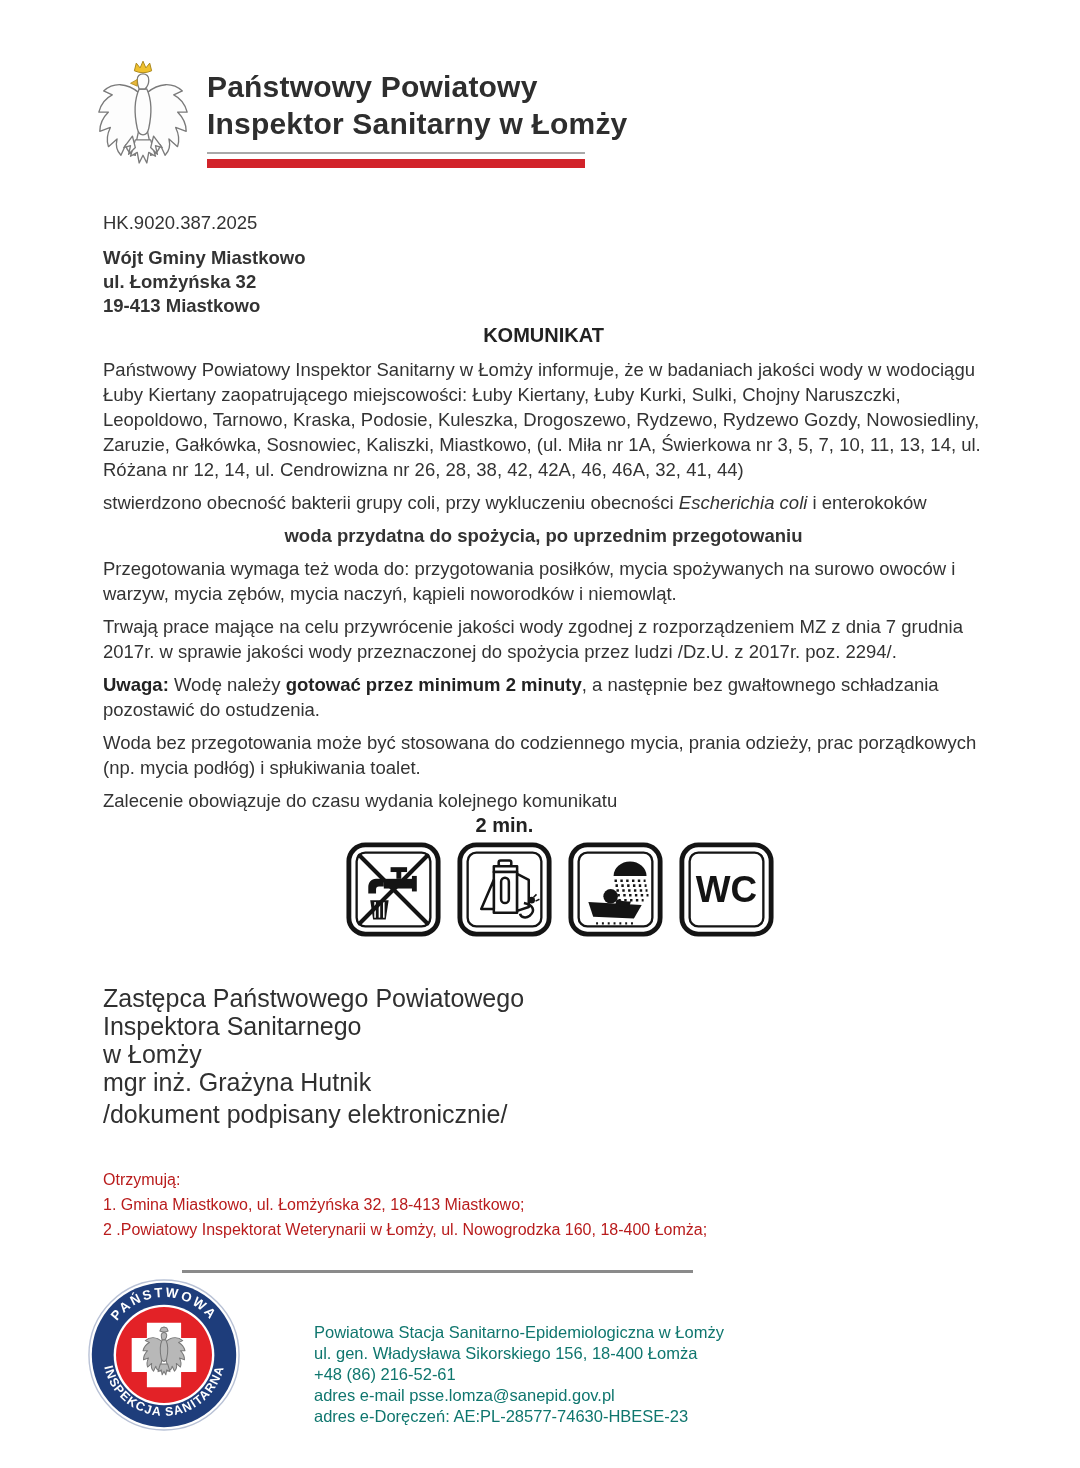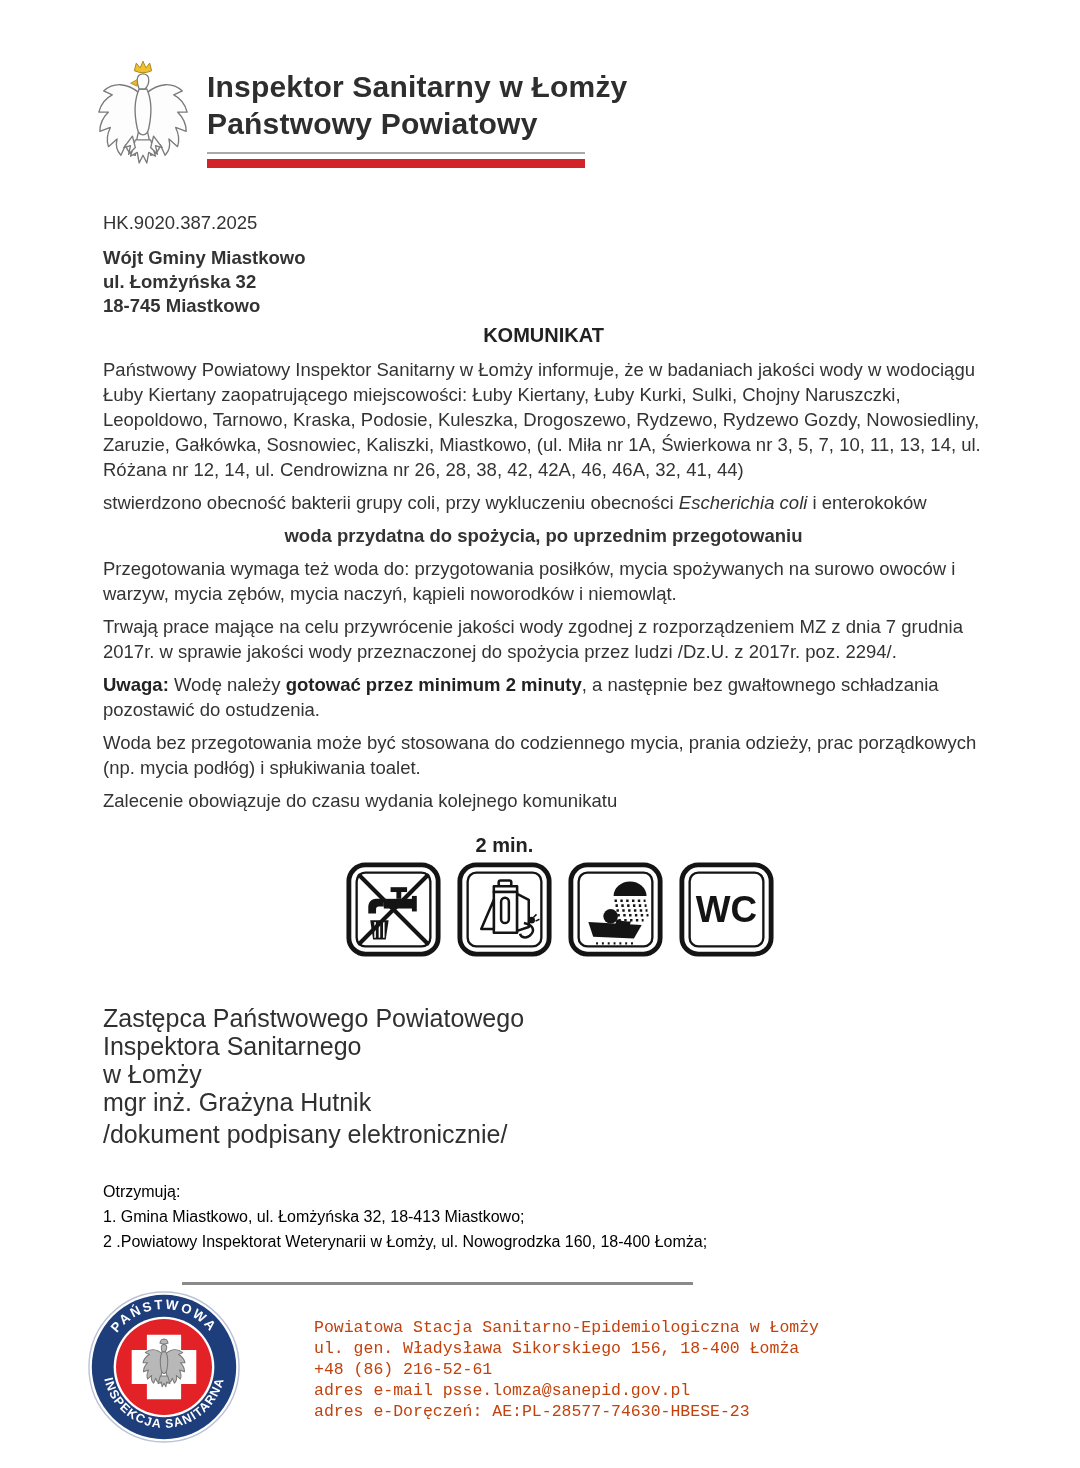--- a/index.html
+++ b/index.html
@@ -19,34 +19,34 @@
   .content{padding:0 96px 0 103px;font-size:18.5px;line-height:25px;}
   .ref{margin-top:42px;}
   .place-date{margin-top:13px;}
   .recipient{margin-top:11px;font-weight:bold;line-height:24px;}
   .doc-title{margin-top:5px;text-align:center;font-weight:bold;font-size:20px;line-height:24px;color:#222;}
   .para{margin:8px 0 0 0;}
   .para.center-bold{text-align:center;font-weight:bold;}
   .italic{font-style:italic;}
   b{color:#222;}
   
-  .picto-wrap{margin-top:20px;margin-left:242px;width:430px;}
+  .picto-wrap{margin-top:0;margin-left:242px;width:430px;}
   .picto-label{width:97px;margin-left:111px;text-align:center;font-weight:bold;font-size:20px;color:#222;margin-bottom:3px;}
   .picto-row{display:flex;gap:14px;justify-content:flex-end;}
   .picto{width:97px;height:97px;}
   
   .signature{margin-top:46px;font-size:25px;line-height:28px;color:#303030;}
   .esign{margin-top:4px;}
   
-  .distribution{margin-top:31px;font-size:16px;line-height:25px;color:#000000;}
+  .distribution{margin-top:39px;font-size:16px;line-height:25px;color:#b91c1c;}
   
   .divider{margin:28px 0 0 182px;width:511px;height:3px;background:#8a8a8a;}
   .footer{display:flex;align-items:flex-start;padding-left:88px;margin-top:6px;}
   .seal{width:152px;height:152px;flex:0 0 auto;}
-  .footer-txt{margin-left:74px;margin-top:26px;font-size:16.5px;line-height:21px;color:#c2410c;font-family:Liberation Mono, monospace;}
+  .footer-txt{margin-left:74px;margin-top:43px;font-size:16.5px;line-height:21px;color:#0f766e;}
 </style>
 </head>
 <body>
 
 <div class="page">
 
   <div class="hdr">
     <svg class="hdr-eagle" viewBox="0 0 100 110" aria-hidden="true">
       <g stroke="#7a7a7a" stroke-width="1.4" fill="#fdfdfd" stroke-linejoin="round">
         <path d="M46 33 C33 22 19 22 9 31 L18 35 C10 39 6 45 4 53 L14 53 C8 59 5 65 5 73 L16 69 C12 77 12 83 14 89 L23 81 C21 89 23 94 27 98 L32 87 C33 93 37 97 42 98 L43 84 46 70 Z"></path>
@@ -54,35 +54,35 @@
         <path d="M42 82 L37 99 44 95 46 106 50 98 54 106 56 95 63 99 58 82 Z"></path>
         <path d="M39 78 L30 90 37 88 35 97 42 90 Z"></path>
         <path d="M61 78 L70 90 63 88 65 97 58 90 Z"></path>
         <path d="M46 29 C41 40 41 56 44 70 C46 79 54 79 56 70 C59 56 59 40 54 29 Z"></path>
         <path d="M44 20 C43 11 57 11 56 20 C56 25 54 27 52 29 L46 29 C45 26 44 24 44 20 Z"></path>
       </g>
       <path d="M44 19 L37 23 44 26 Z" fill="#e8b73a" stroke="#a8861a" stroke-width="0.8"></path>
       <path d="M41 10 L43 2 47 7 50 0 53 7 57 2 59 10 Q50 14 41 10 Z" fill="#f0c12e" stroke="#a8861a" stroke-width="1"></path>
     </svg>
     <div class="hdr-txt">
+      <div class="hdr-name">Państwowy Powiatowy</div>
       <div class="hdr-name">Inspektor Sanitarny w Łomży</div>
-      <div class="hdr-name">Państwowy Powiatowy</div>
       <div class="hdr-rule-grey"></div>
       <div class="hdr-rule-red"></div>
     </div>
   </div>
 
   <div class="content">
 
     <div class="ref">HK.9020.387.2025</div>
 
     <div class="recipient">
       <div>Wójt Gminy Miastkowo</div>
       <div>ul. Łomżyńska 32</div>
-      <div>18-745 Miastkowo</div>
+      <div>19-413 Miastkowo</div>
     </div>
 
     <div class="doc-title">KOMUNIKAT</div>
 
     <p class="para" style="margin-top:10px;">Państwowy Powiatowy Inspektor Sanitarny w Łomży informuje, że w badaniach jakości wody w wodociągu Łuby Kiertany zaopatrującego miejscowości: Łuby Kiertany, Łuby Kurki, Sulki, Chojny Naruszczki, Leopoldowo, Tarnowo, Kraska, Podosie, Kuleszka, Drogoszewo, Rydzewo, Rydzewo Gozdy, Nowosiedliny, Zaruzie, Gałkówka, Sosnowiec, Kaliszki, Miastkowo, (ul. Miła nr 1A, Świerkowa nr 3, 5, 7, 10, 11, 13, 14, ul. Różana nr 12, 14, ul. Cendrowizna nr 26, 28, 38, 42, 42A, 46, 46A, 32, 41, 44)</p>
 
     <p class="para"><span>stwierdzono obecność bakterii grupy coli, przy wykluczeniu obecności </span><span class="italic">Escherichia coli</span><span> i enterokoków</span></p>
 
     <p class="para center-bold">woda przydatna do spożycia, po uprzednim przegotowaniu</p>
 

